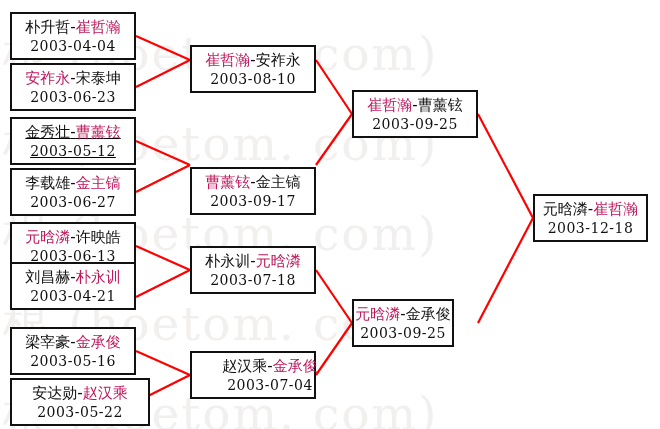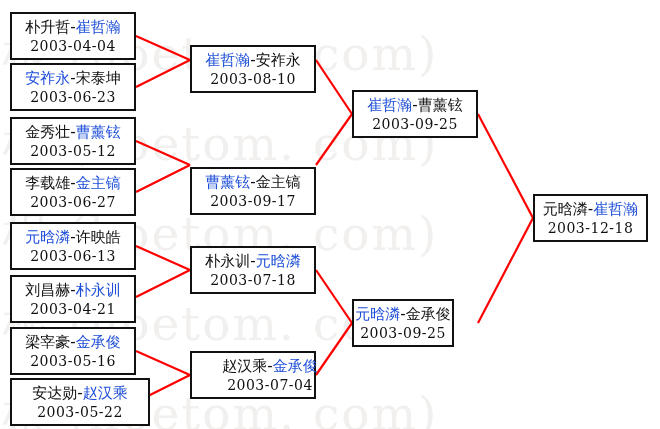--- a/index.html
+++ b/index.html
@@ -52,21 +52,21 @@
     justify-content: center;
     align-items: center;
   }
   .players {
     font-size: 15px;
     line-height: 19px;
     white-space: nowrap;
     color: #101010;
     font-family: "DejaVu Sans", "Liberation Sans", sans-serif;
   }
-  .players .w { color: #1d4ed8; }
+  .players .w { color: #be185d; }
   .players .l { color: #101010; }
   .players .sep { color: #101010; }
   .date {
     font-size: 14px;
     line-height: 18px;
     white-space: nowrap;
     color: #101010;
     font-family: "DejaVu Serif", "Liberation Serif", serif;
     letter-spacing: 0.5px;
   }
@@ -103,33 +103,33 @@
 
   <div id="boxes-layer">
       <div class="match-box" style="left: 10px; top: 12px; width: 126px; height: 48px; border-color: rgb(17, 17, 17);">
         <div class="players"><span class="l">朴升哲</span><span class="sep">-</span><span class="w">崔哲瀚</span></div>
         <div class="date">2003-04-04</div>
       </div>
       <div class="match-box" style="left: 10px; top: 63px; width: 126px; height: 48px; border-color: rgb(17, 17, 17);">
         <div class="players"><span class="w">安祚永</span><span class="sep">-</span><span class="l">宋泰坤</span></div>
         <div class="date">2003-06-23</div>
       </div>
-      <div class="match-box" style="left: 10px; top: 117px; width: 126px; height: 48px; border-color: rgb(17, 17, 17);">
+      <div class="match-box" style="left: 10px; top: 117px; width: 126px; height: 48px; border-color: rgb(17, 17, 17); text-decoration: underline;">
         <div class="players"><span class="l">金秀壮</span><span class="sep">-</span><span class="w">曹薰铉</span></div>
         <div class="date">2003-05-12</div>
       </div>
       <div class="match-box" style="left: 10px; top: 168px; width: 126px; height: 48px; border-color: rgb(17, 17, 17);">
         <div class="players"><span class="l">李载雄</span><span class="sep">-</span><span class="w">金主镐</span></div>
         <div class="date">2003-06-27</div>
       </div>
       <div class="match-box" style="left: 10px; top: 222px; width: 126px; height: 48px; border-color: rgb(17, 17, 17);">
         <div class="players"><span class="w">元晗潾</span><span class="sep">-</span><span class="l">许映皓</span></div>
         <div class="date">2003-06-13</div>
       </div>
-      <div class="match-box" style="left: 10px; top: 275px; width: 126px; height: 48px; border-color: rgb(17, 17, 17);">
+      <div class="match-box" style="left: 10px; top: 262px; width: 126px; height: 48px; border-color: rgb(17, 17, 17);">
         <div class="players"><span class="l">刘昌赫</span><span class="sep">-</span><span class="w">朴永训</span></div>
         <div class="date">2003-04-21</div>
       </div>
       <div class="match-box" style="left: 10px; top: 327px; width: 126px; height: 48px; border-color: rgb(17, 17, 17);">
         <div class="players"><span class="l">梁宰豪</span><span class="sep">-</span><span class="w">金承俊</span></div>
         <div class="date">2003-05-16</div>
       </div>
       <div class="match-box" style="left: 10px; top: 378px; width: 140px; height: 48px; border-color: rgb(17, 17, 17);">
         <div class="players"><span class="l">安达勋</span><span class="sep">-</span><span class="w">赵汉乘</span></div>
         <div class="date">2003-05-22</div>

